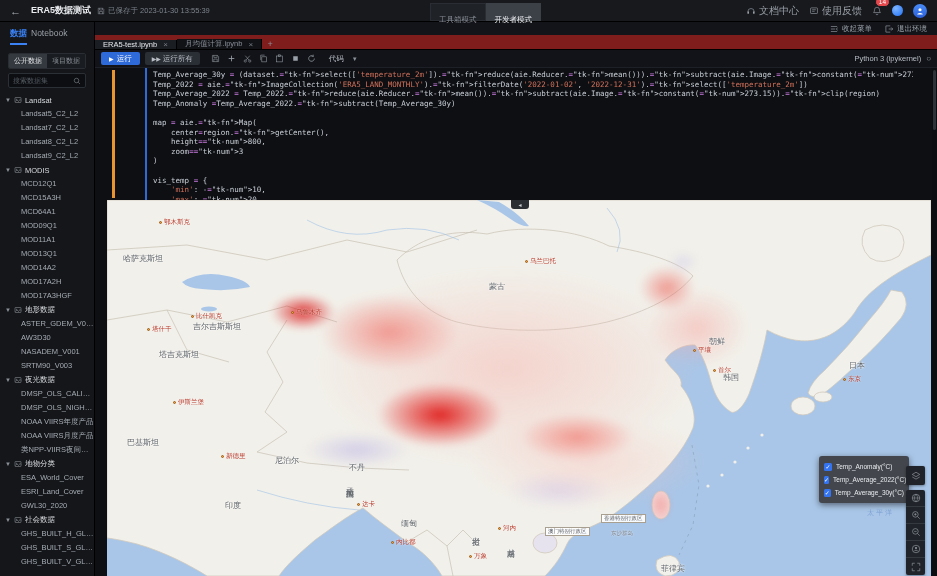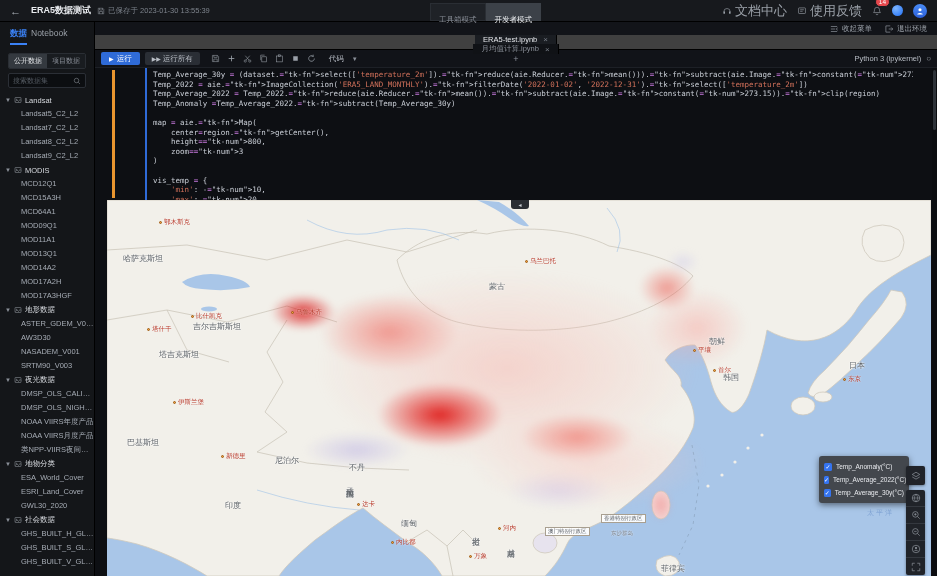--- a/index.html
+++ b/index.html
@@ -12,21 +12,21 @@
     background:#17191d; display:flex; align-items:center; padding:0 10px; gap:6px;
     border-bottom:1px solid #000; z-index:50;}
   .topbar .back { color:#aeb4bc; font-size:11px; cursor:pointer; }
   .topbar .title { color:#e8eaee; font-size:9px; font-weight:bold; margin-left:4px; }
   .topbar .status { color:#7d838c; font-size:7.5px; display:flex; align-items:center; gap:3px; }
   .mode-group { position:absolute; left:430px; top:3px; display:flex; }
   .mode-btn { height:16px; line-height:16px; font-size:7.5px; padding:8px 8px; color:#8a8f98;
     background:#1f2227; border:1px solid #2a2e34; cursor:pointer; }
   .mode-btn.active { background:#3c4148; color:#f0f2f4; border-color:#3c4148; }
   .topbar-right { margin-left:auto; display:flex; align-items:center; gap:10px; }
-  .tb-link { display:flex; align-items:center; gap:3px; color:#9aa0a8; font-size:13px; cursor:pointer; }
+  .tb-link { display:flex; align-items:center; gap:3px; color:#9aa0a8; font-size:10px; cursor:pointer; }
   .bell-wrap { position:relative; cursor:pointer; }
   .badge { position:absolute; top:-5px; right:-8px; background:#e5484d; color:#fff;
     font-size:6.5px; line-height:8px; padding:0 3px; border-radius:6px; border:1px solid #17191d; }
   .bluedot { width:11px; height:11px; border-radius:50%;
     background:radial-gradient(circle at 35% 30%, #7db6ff, #1f6ef5); cursor:pointer; }
   .avatar { width:14px; height:14px; border-radius:50%;
     background:linear-gradient(#4a8cf7,#2b5fd9); display:flex; align-items:center; justify-content:center; cursor:pointer; }
   .avatar svg { width:10px; height:10px; }
 
   .icon { display:inline-flex; align-items:center; justify-content:center; color:#9aa0a8; }
@@ -56,21 +56,21 @@
   .tree-item { height:14px; line-height:14px; padding-left:21px; color:#a6acb5; cursor:pointer;
     white-space:nowrap; overflow:hidden; text-overflow:ellipsis; }
 
   
   .main { position:absolute; left:95px; top:22px; width:842px; height:554px; background:#0d0f13; }
   .menubar { height:13px; display:flex; align-items:center; padding:0 10px; gap:0;
     background:#121419; }
   .menu-item { color:#b9bec6; font-size:8px; margin-right:13px; cursor:pointer; }
   .menubar-right { margin-left:auto; display:flex; gap:12px; }
   .menubar-right .tb-link { font-size:7.5px; }
-  .tabbar { height:15px; display:flex; align-items:center; background:#404040; border-bottom:1px solid #000;flex-direction:column; }
+  .tabbar { height:15px; display:flex; align-items:flex-end; background:#7f1d1d; border-bottom:1px solid #000; }
   .nb-tab { display:flex; align-items:center; gap:6px; padding:0 8px; font-size:7.5px;
     color:#8a8f98; background:#101216; border-right:1px solid #000; cursor:pointer; max-width:130px; }
   .nb-tab.active { background:#1a1d22; color:#e4e6ea; }
   .nb-tab .close { color:#777d86; font-size:8px; }
   .tab-plus { width:16px; display:flex; align-items:center; justify-content:center;
     color:#8a8f98; font-size:9px; cursor:pointer; }
   .toolbar { height:18px; display:flex; align-items:center; gap:5px; padding:0 6px;
     background:#111318; border-bottom:1px solid #1d2026; }
   .run-btn { height:13px; display:flex; align-items:center; gap:3px; background:#2f6bd8; color:#fff;
     font-size:7.5px; padding:0 8px; border-radius:2px; cursor:pointer; }

